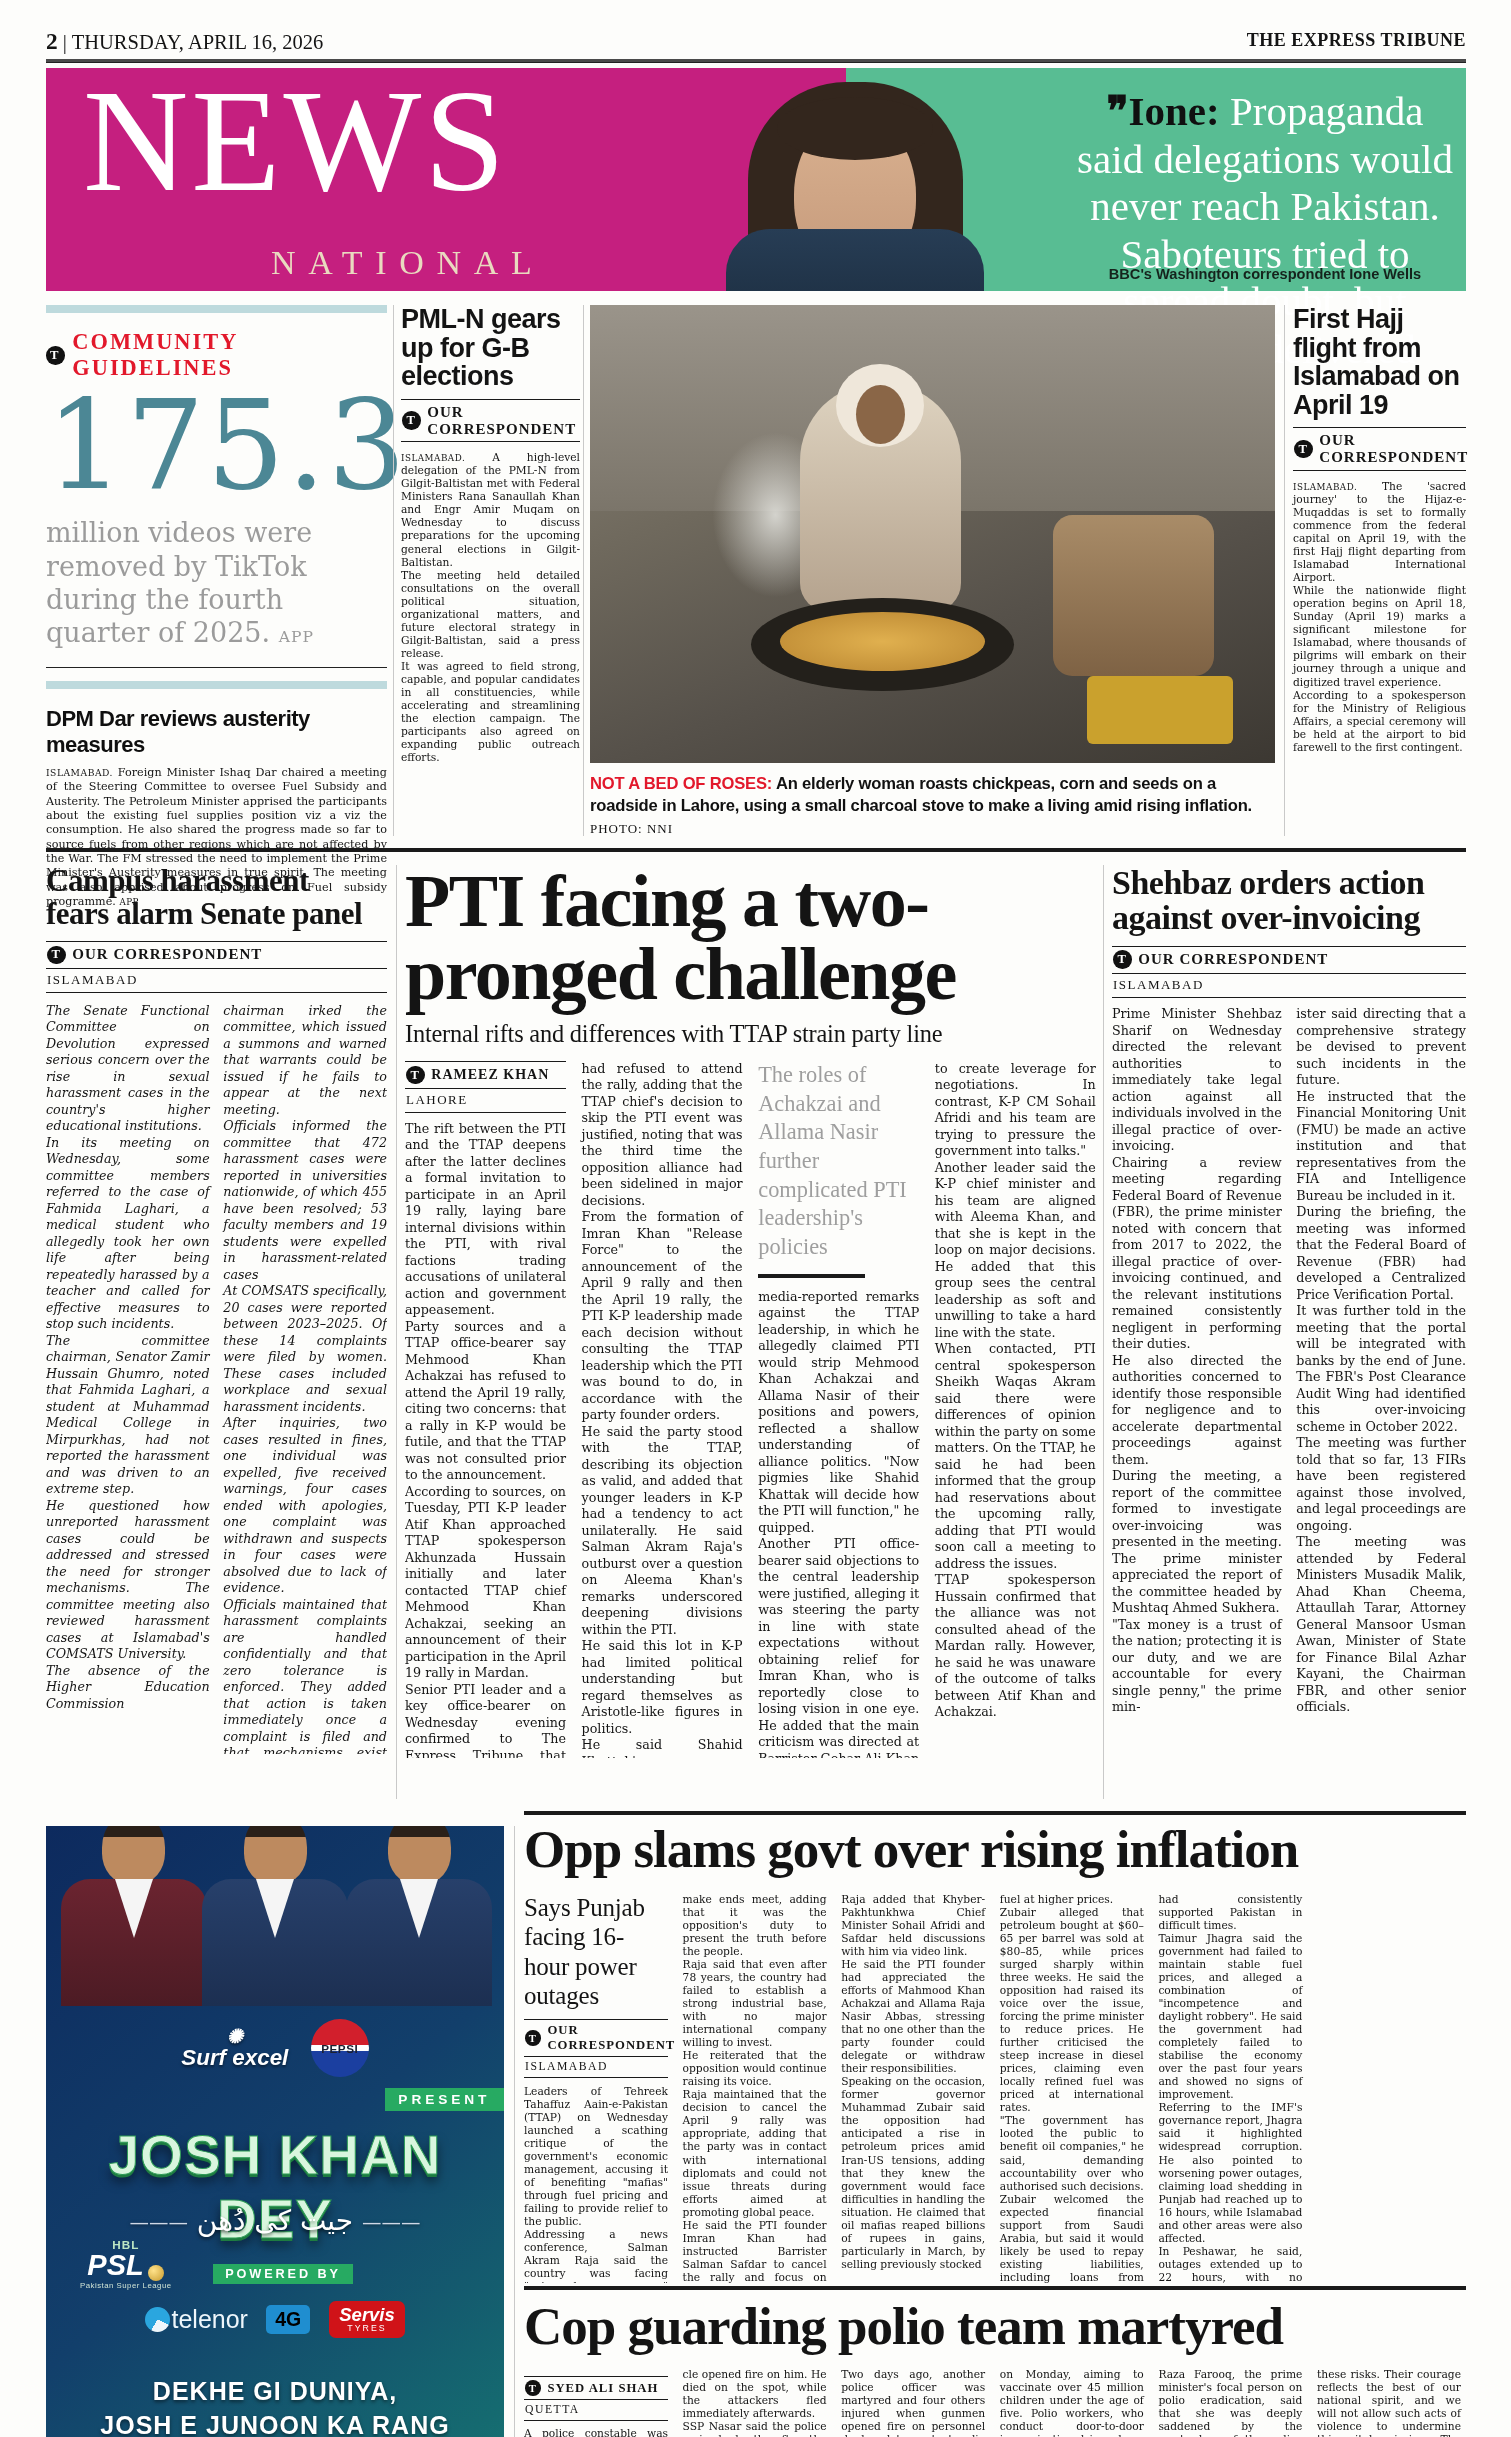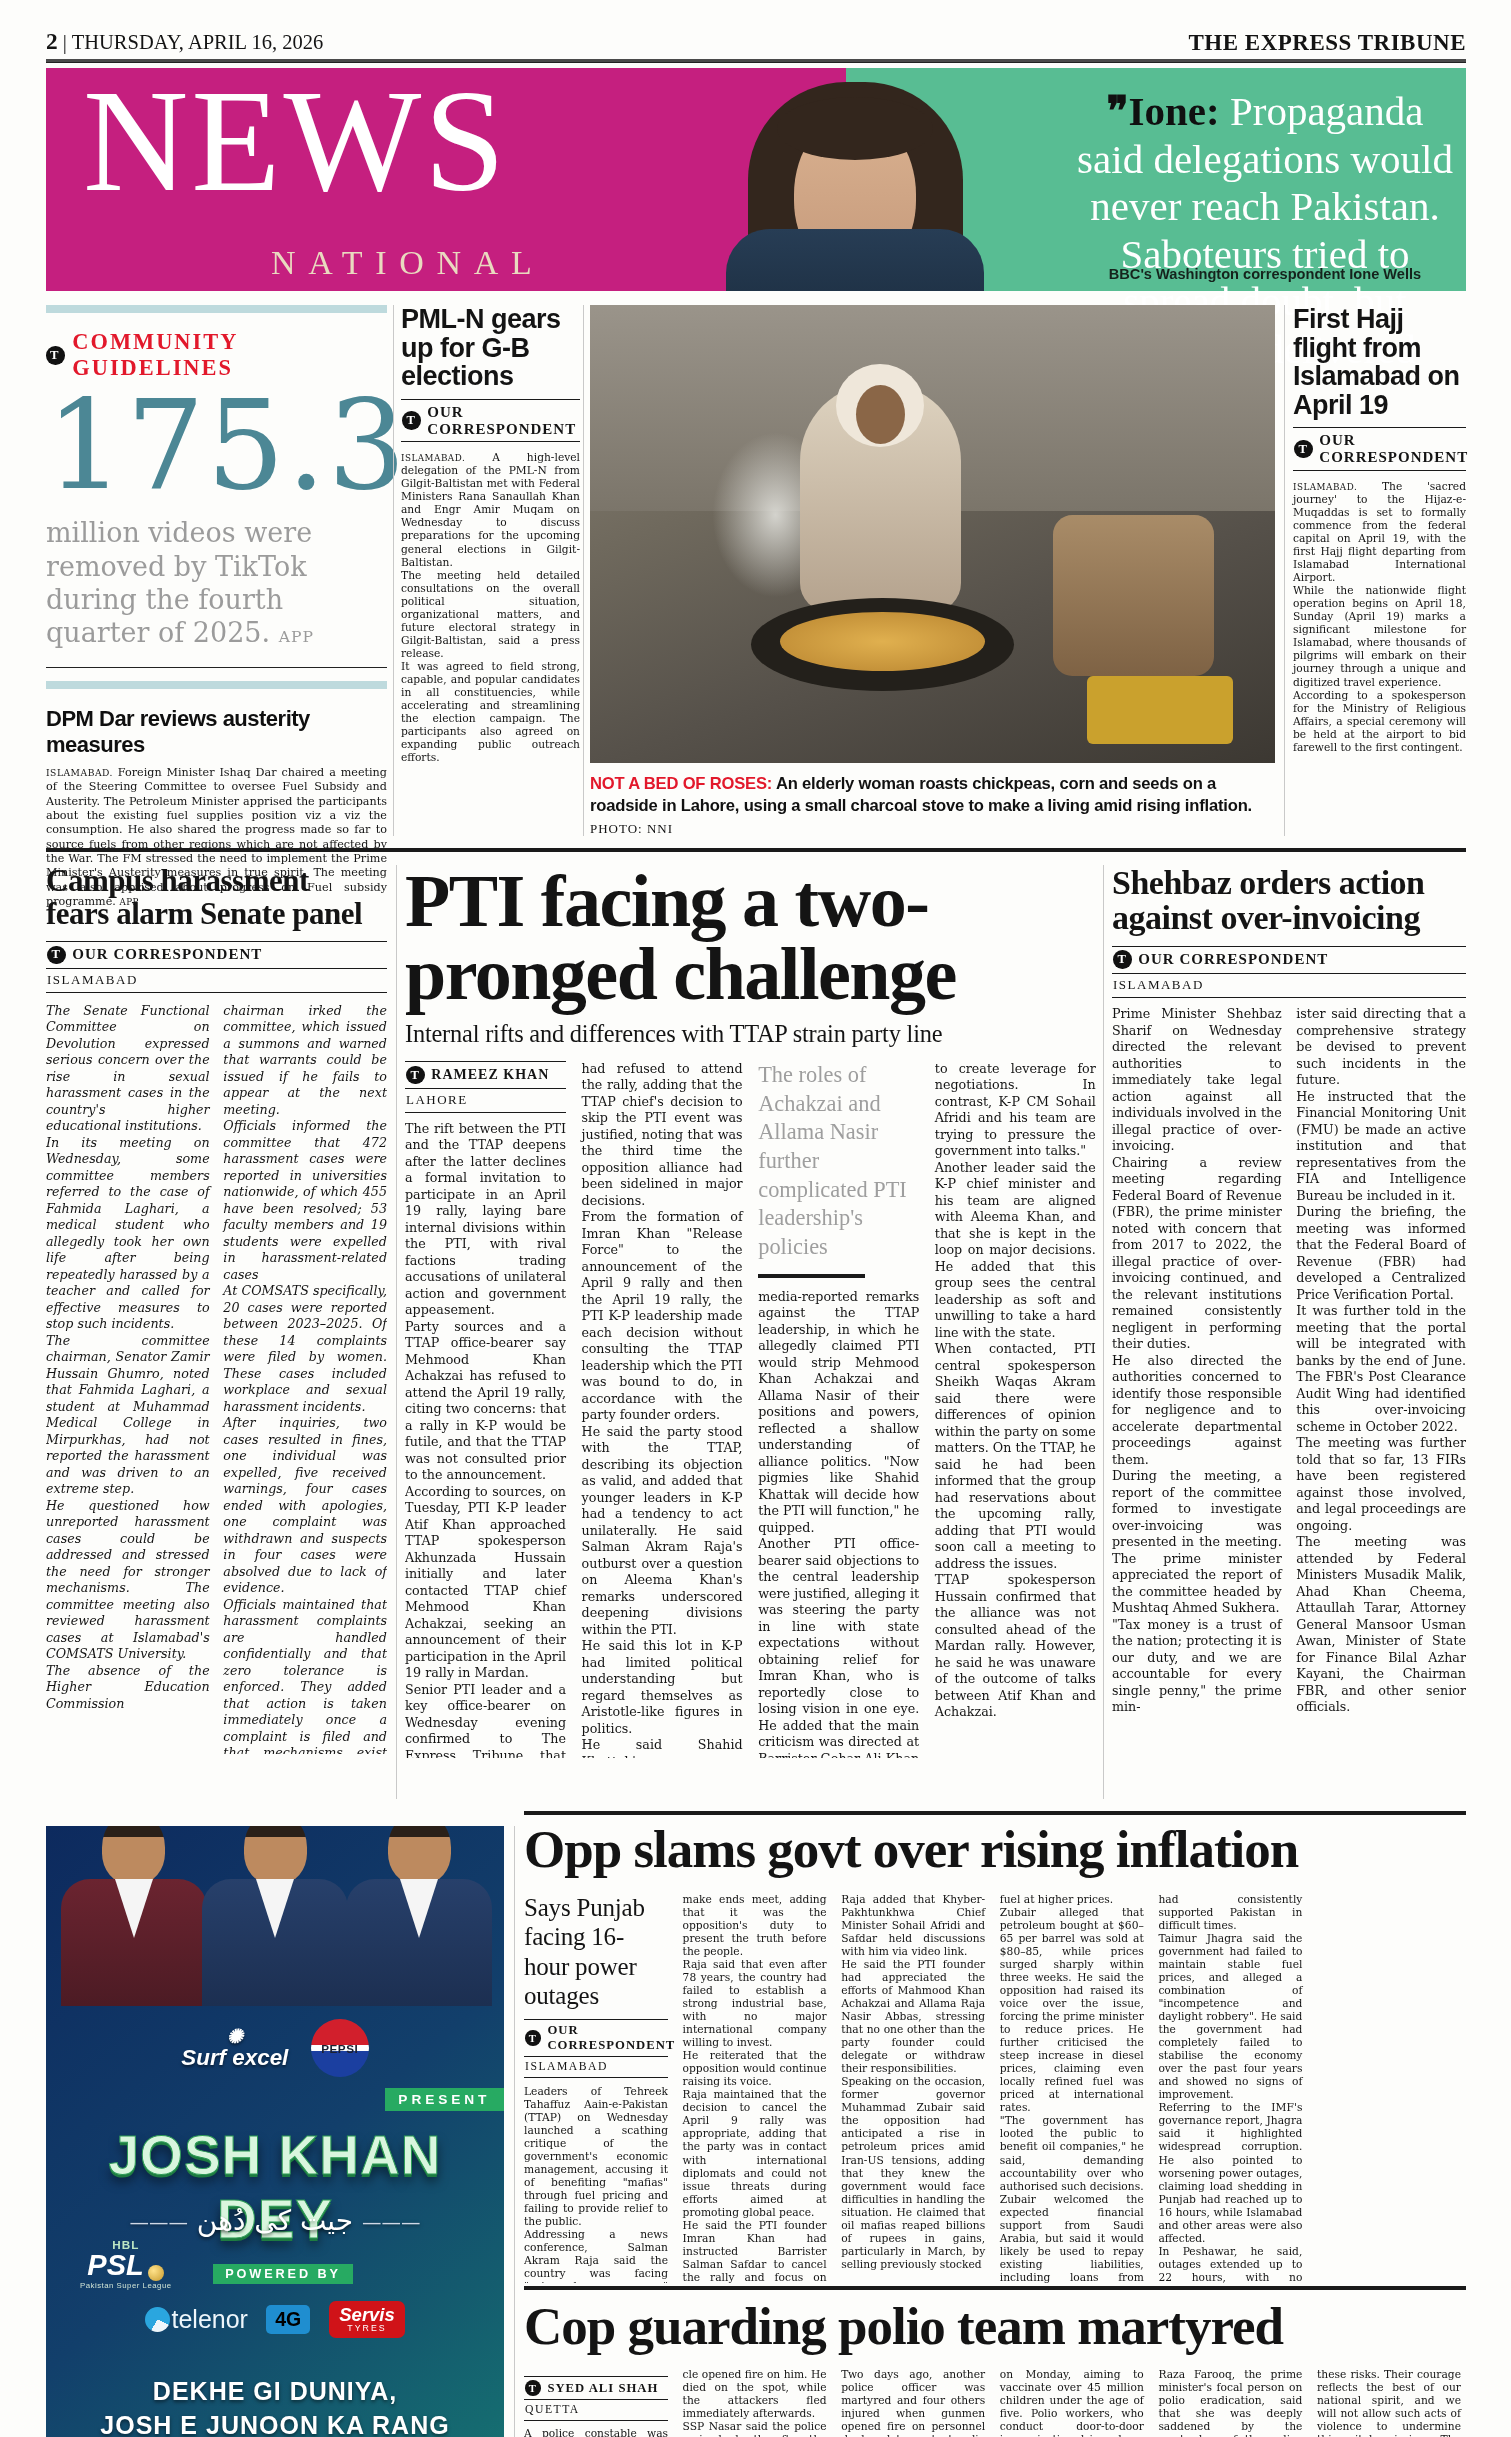--- a/index.html
+++ b/index.html
@@ -6,21 +6,21 @@
   html,body { background:#e9e9e9; }
   #page {
     position:relative; width:1512px; height:2667px; margin:0 auto;
     background:#fdfdfb; overflow:hidden;
     font-family:"DejaVu Serif", serif; color:#141414;
   }
   .abs { position:absolute; }
   
   .hdr-left { left:46px; top:28px; font-family:"Liberation Serif",serif; font-size:20.5px; }
   .hdr-left b { font-size:23.4px; font-weight:700; }
-  .hdr-right { right:46px; top:30px; font-family:"Liberation Serif",serif; font-weight:700; font-size:23px; letter-spacing:0.5px; }
+  .hdr-right { right:46px; top:30px; font-family:"Liberation Serif",serif; font-weight:700; font-size:18px; letter-spacing:0.5px; }
   .hdr-rule { left:46px; right:46px; top:59px; height:3.9px; background:#4a4a4a; border-bottom:1px solid #222; }
   
   .banner-pink { left:46px; top:68px; width:800px; height:223px; background:#c51f7f; }
   .banner-green { left:846px; top:68px; width:620px; height:223px; background:#58bd93; }
   .banner-news { left:83px; top:72px; font-family:"Liberation Serif",serif; font-size:146px; line-height:.95;
     color:#fff; letter-spacing:2.9px; }
   .banner-national { left:271px; top:244px; font-family:"Liberation Serif",serif; font-size:34px; color:#e9d9bf; letter-spacing:12.7px; }
   .portrait { left:648px; top:68px; width:414px; height:223px; overflow:hidden; }
   .p-hair { position:absolute; left:100px; top:13.7px; width:215px; height:254px; background:#33261d; border-radius:98px 98px 29px 29px; }
   .p-face { position:absolute; left:146px; top:46px; width:122px; height:161px; background:linear-gradient(180deg,#d9b190,#c69a7b); border-radius:50% 50% 46% 46%; }

